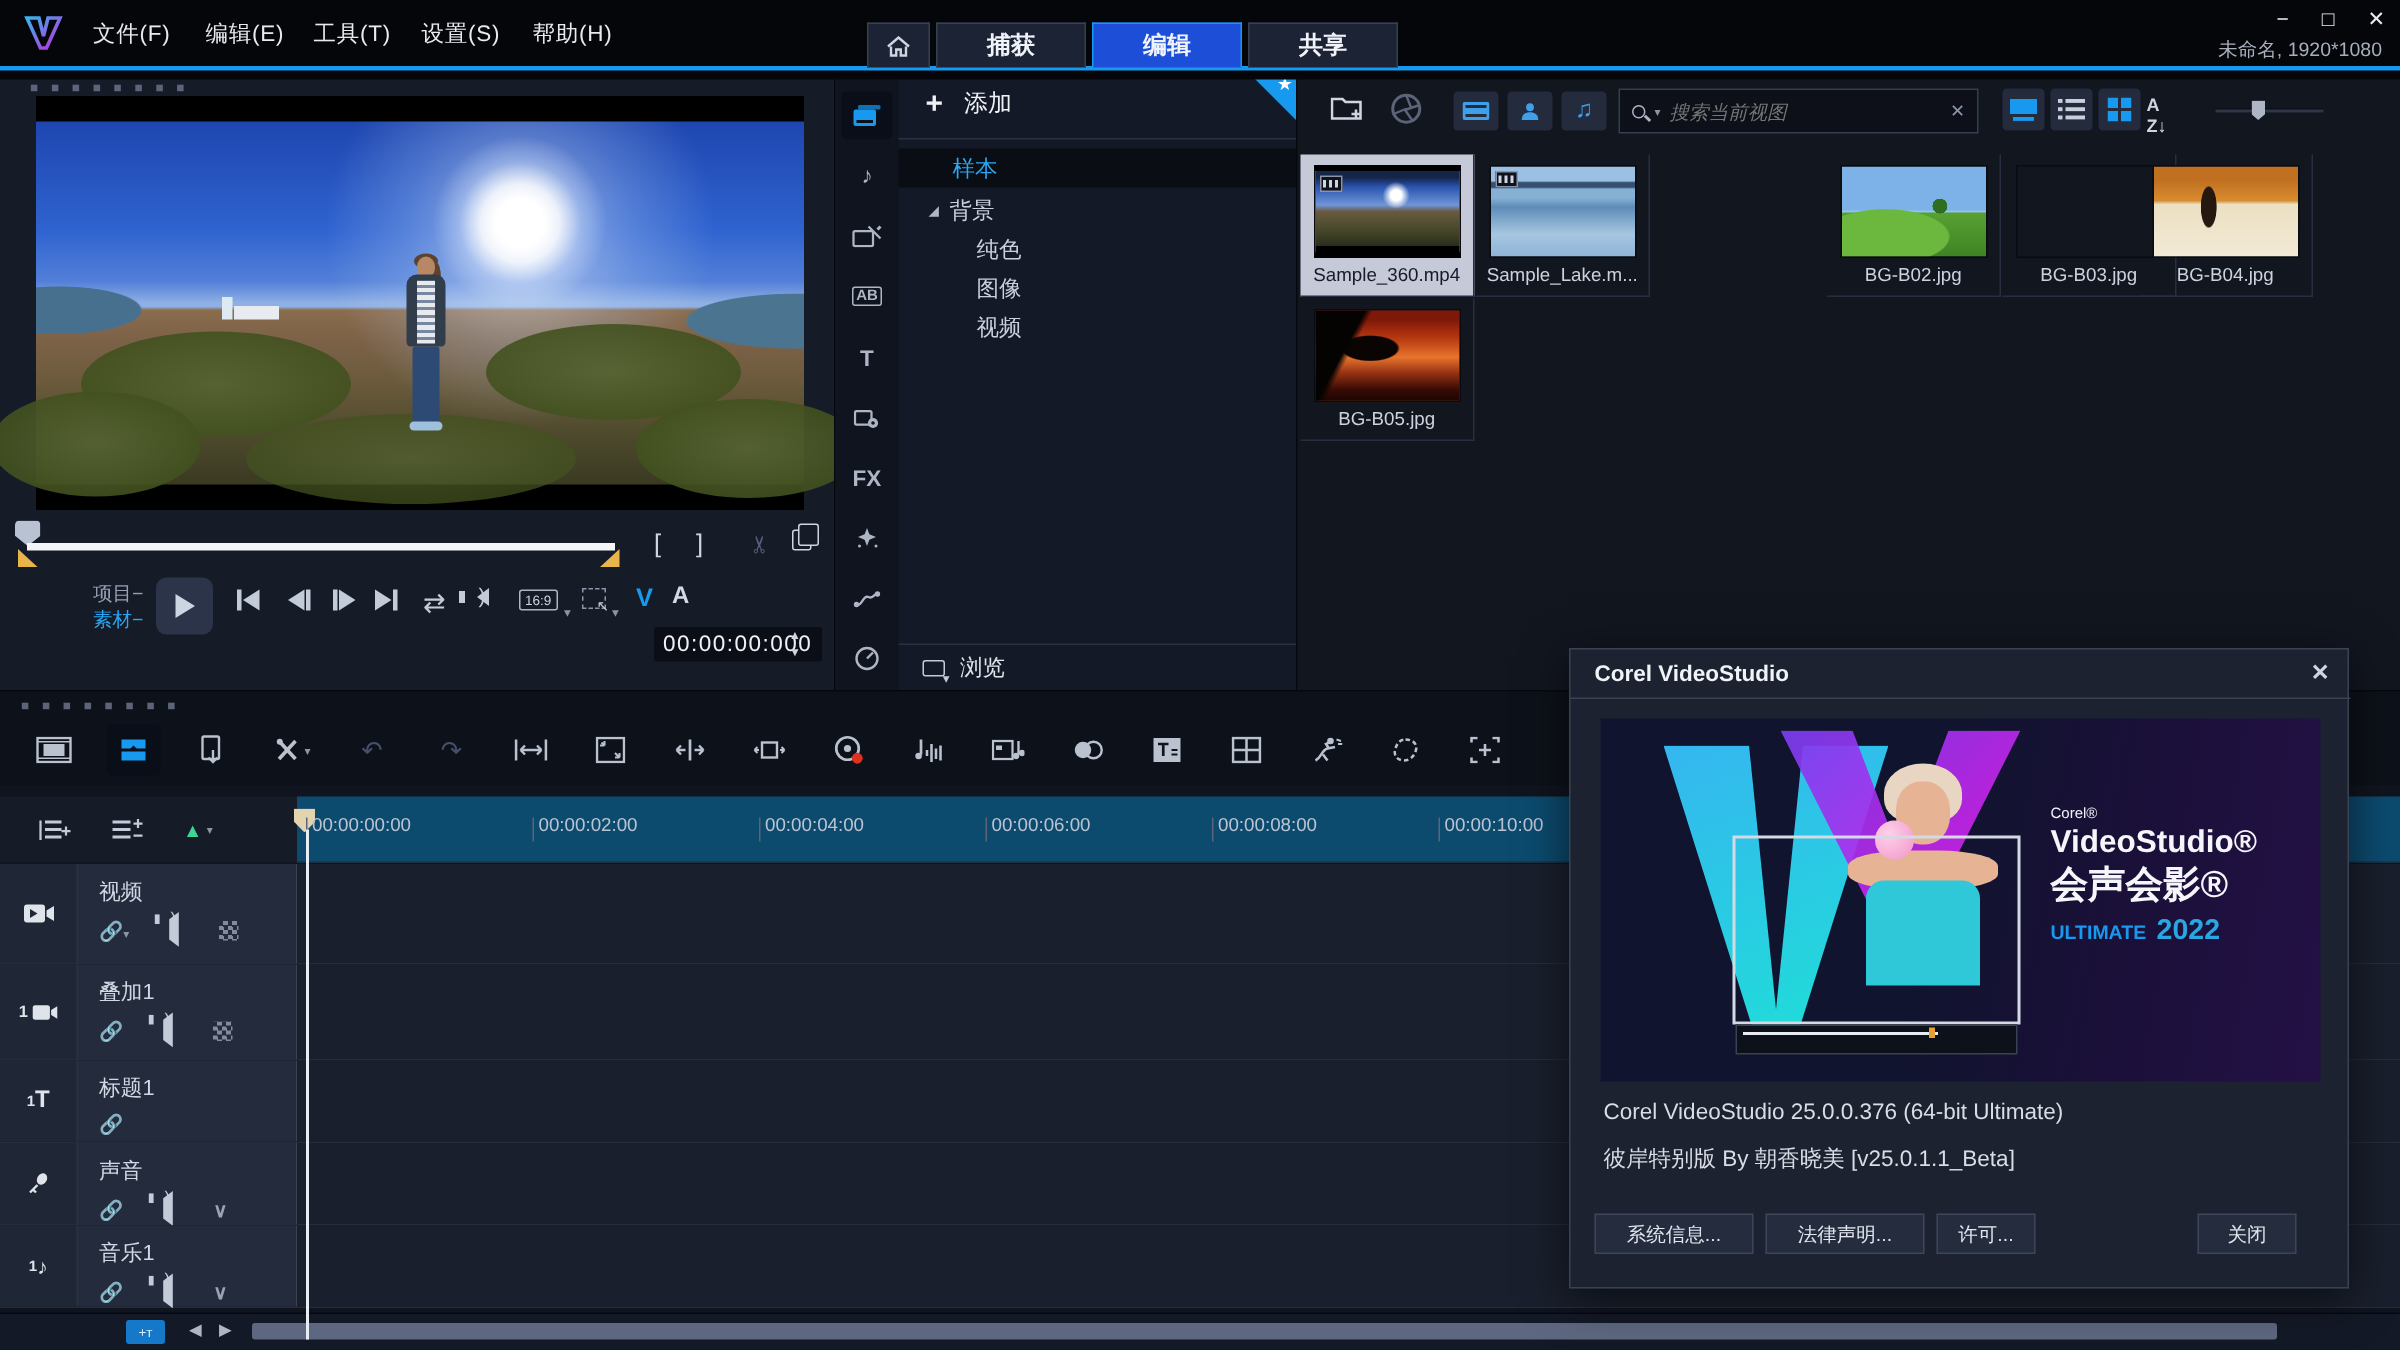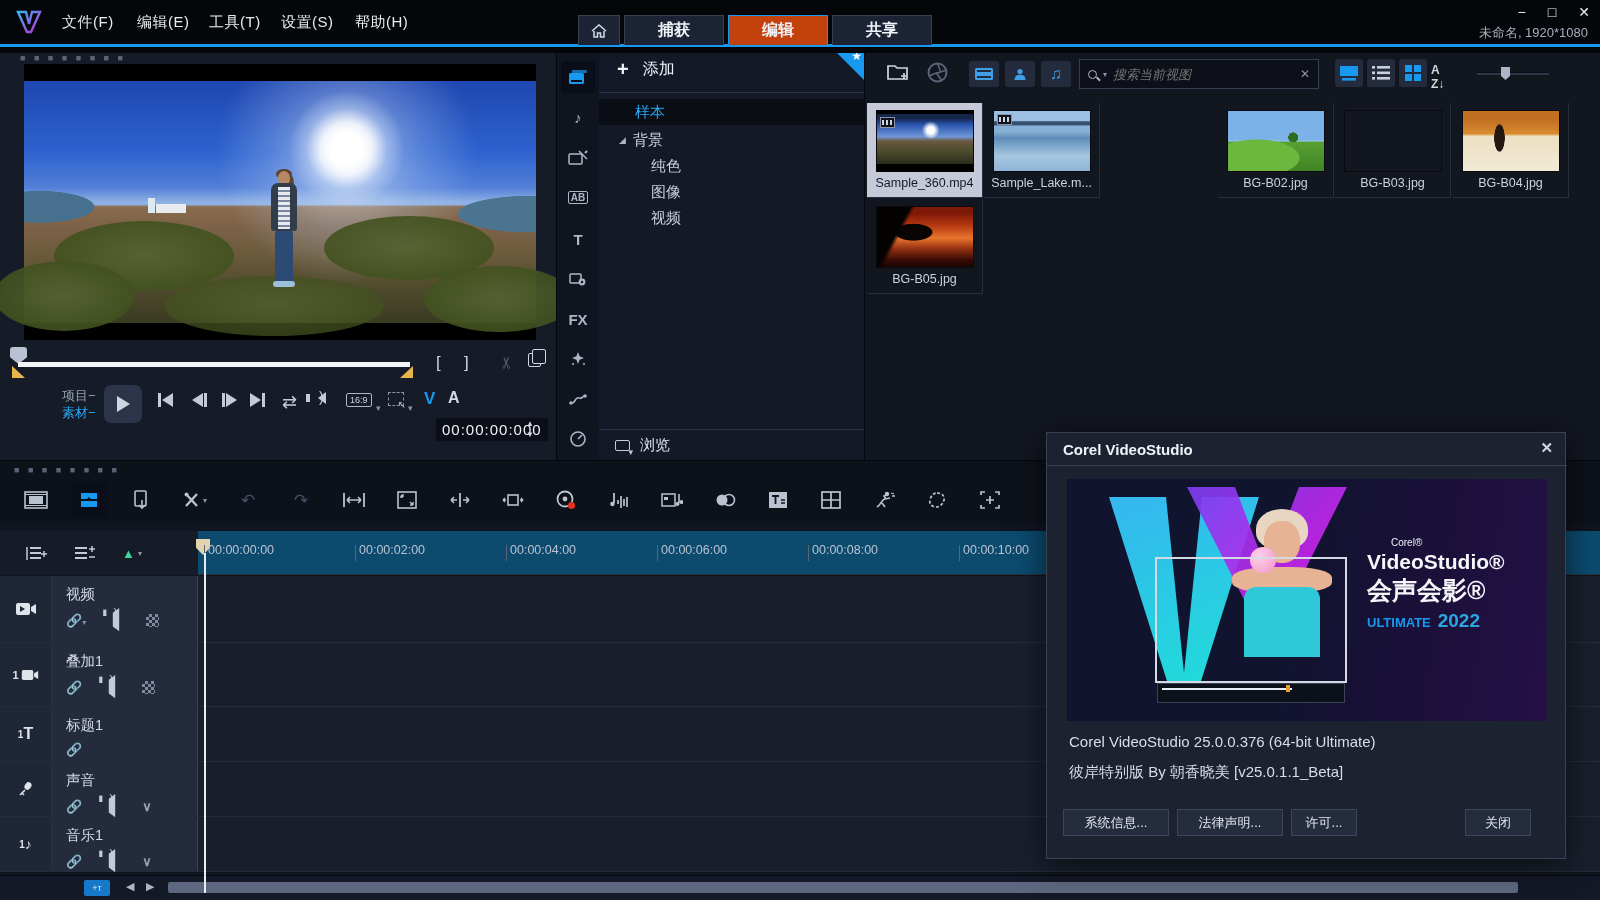--- a/index.html
+++ b/index.html
@@ -12,21 +12,21 @@
   .menu-item { position:absolute; top:13px; font-size:15px; color:#e7eaf0; letter-spacing:.5px; cursor:default; }
   #win-controls { position:absolute; right:10px; top:4px; display:flex; gap:22px; font-size:14px; color:#e8ebf2; }
   #win-controls span { cursor:default; }
   #proj-status { position:absolute; right:12px; top:24px; font-size:13px; color:#a7aebc; }
   
   #tabs { position:absolute; left:578px; top:15px; display:flex; height:30px; z-index:21; }
   .tab { background:#1b2334; border:1px solid #39414f; border-bottom:none; margin-right:4px;
          display:flex; align-items:center; justify-content:center; font-size:16px; font-weight:bold; color:#f0f3f8; }
   .tab.home { width:42px; }
   .tab.wide { width:100px; }
-  .tab.active { background:#c2410c; border-color:#1799ef; }
+  .tab.active { background:#1d4ed8; border-color:#1799ef; }
   
   #preview-panel { position:absolute; left:0; top:47px; width:556px; height:413px; background:#161b28; }
   #nav-panel { position:absolute; left:556px; top:47px; width:308px; height:413px; background:#141927; border-left:1px solid #060810; }
   #library-panel { position:absolute; left:864px; top:47px; width:736px; height:413px; background:#12161f; border-left:1px solid #060810; }
   .dots { color:#5b6478; font-size:9px; letter-spacing:3px; }
   
   #video-frame { position:absolute; left:24px; top:17px; width:512px; height:276px; background:#000; }
   #video-img { position:absolute; left:0; top:17px; width:512px; height:242px;
     background:
       radial-gradient(circle 58px at 63% 28%, #ffffff 0 28%, rgba(255,255,255,.85) 45%, rgba(220,235,255,.35) 70%, rgba(200,220,255,0) 100%),
@@ -207,21 +207,21 @@
   #bwoman .bhair { position:absolute; left:34px; top:0; width:52px; height:40px; background:#e8d6c2; border-radius:50% 50% 40% 40%; }
   #bwoman .bface { position:absolute; left:42px; top:12px; width:36px; height:42px; background:#e6b394; border-radius:45%; }
   #bwoman .bubble { position:absolute; left:28px; top:38px; width:26px; height:26px; background:radial-gradient(circle at 35% 35%, #ffd0ea, #f096c8); border-radius:50%; }
   #bwoman .btop { position:absolute; left:22px; top:78px; width:76px; height:70px; background:#2ec8d8; border-radius:12px 12px 0 0; }
   #bwoman .bshoulder { position:absolute; left:10px; top:58px; width:100px; height:26px; background:#e6b394; border-radius:40%; }
   #bplayer { position:absolute; left:88px; top:78px; width:192px; height:126px; border:2px solid #d4dae4; background:transparent; }
   #bplayer .pbar { position:absolute; left:0; bottom:-22px; width:188px; height:20px; background:#0d1119; border:1px solid #3a4254; }
   #bplayer .pline { position:absolute; left:4px; top:4px; width:130px; height:2px; background:#e8ecf4; }
   #bplayer .pdot { position:absolute; left:128px; top:1px; width:4px; height:7px; background:#e8a030; }
   #btext { position:absolute; left:300px; top:58px; line-height:1.1; }
-  #btext .corel { font-size:10px; color:#f0f3f8;margin-left:24px; }
+  #btext .corel { font-size:10px; color:#f0f3f8; }
   #btext .vs { font-size:21px; font-weight:bold; color:#f4f6fa; margin-top:2px; }
   #btext .cn { font-size:25px; font-weight:bold; color:#f4f6fa; margin-top:4px; }
   #btext .ult { color:#1799ef; font-weight:bold; font-size:13px; }
   #btext .yr { color:#2aa7e0; font-size:19px; }
   #dlg-ver { position:absolute; left:22px; top:300px; font-size:15px; color:#d8dde6; }
   #dlg-build { position:absolute; left:22px; top:330px; font-size:15px; color:#d8dde6; }
   .dlg-btn { position:absolute; top:376px; height:27px; background:#242c3e; border:1px solid #3c455a;
      color:#e2e6ee; font-size:13px; display:flex; align-items:center; justify-content:center; }
 </style>
 </head>
@@ -491,21 +491,21 @@
     <div class="lib-name">Sample_Lake.m...</div>
   </div>
   <div class="lib-cell" style="left:353px;top:56px">
     <div class="lib-thumb tb02"></div>
     <div class="lib-name">BG-B02.jpg</div>
   </div>
   <div class="lib-cell" style="left:470px;top:56px">
     <div class="lib-thumb tb03"></div>
     <div class="lib-name">BG-B03.jpg</div>
   </div>
-  <div class="lib-cell" style="left:588px;top:56px">
+  <div class="lib-cell" style="left:561px;top:56px">
     <div class="lib-thumb tb04"></div>
     <div class="lib-name">BG-B04.jpg</div>
   </div>
 
   <div class="lib-cell" style="left:2px;top:152px">
     <div class="lib-thumb tb05"></div>
     <div class="lib-name">BG-B05.jpg</div>
   </div>
 </div>
 

